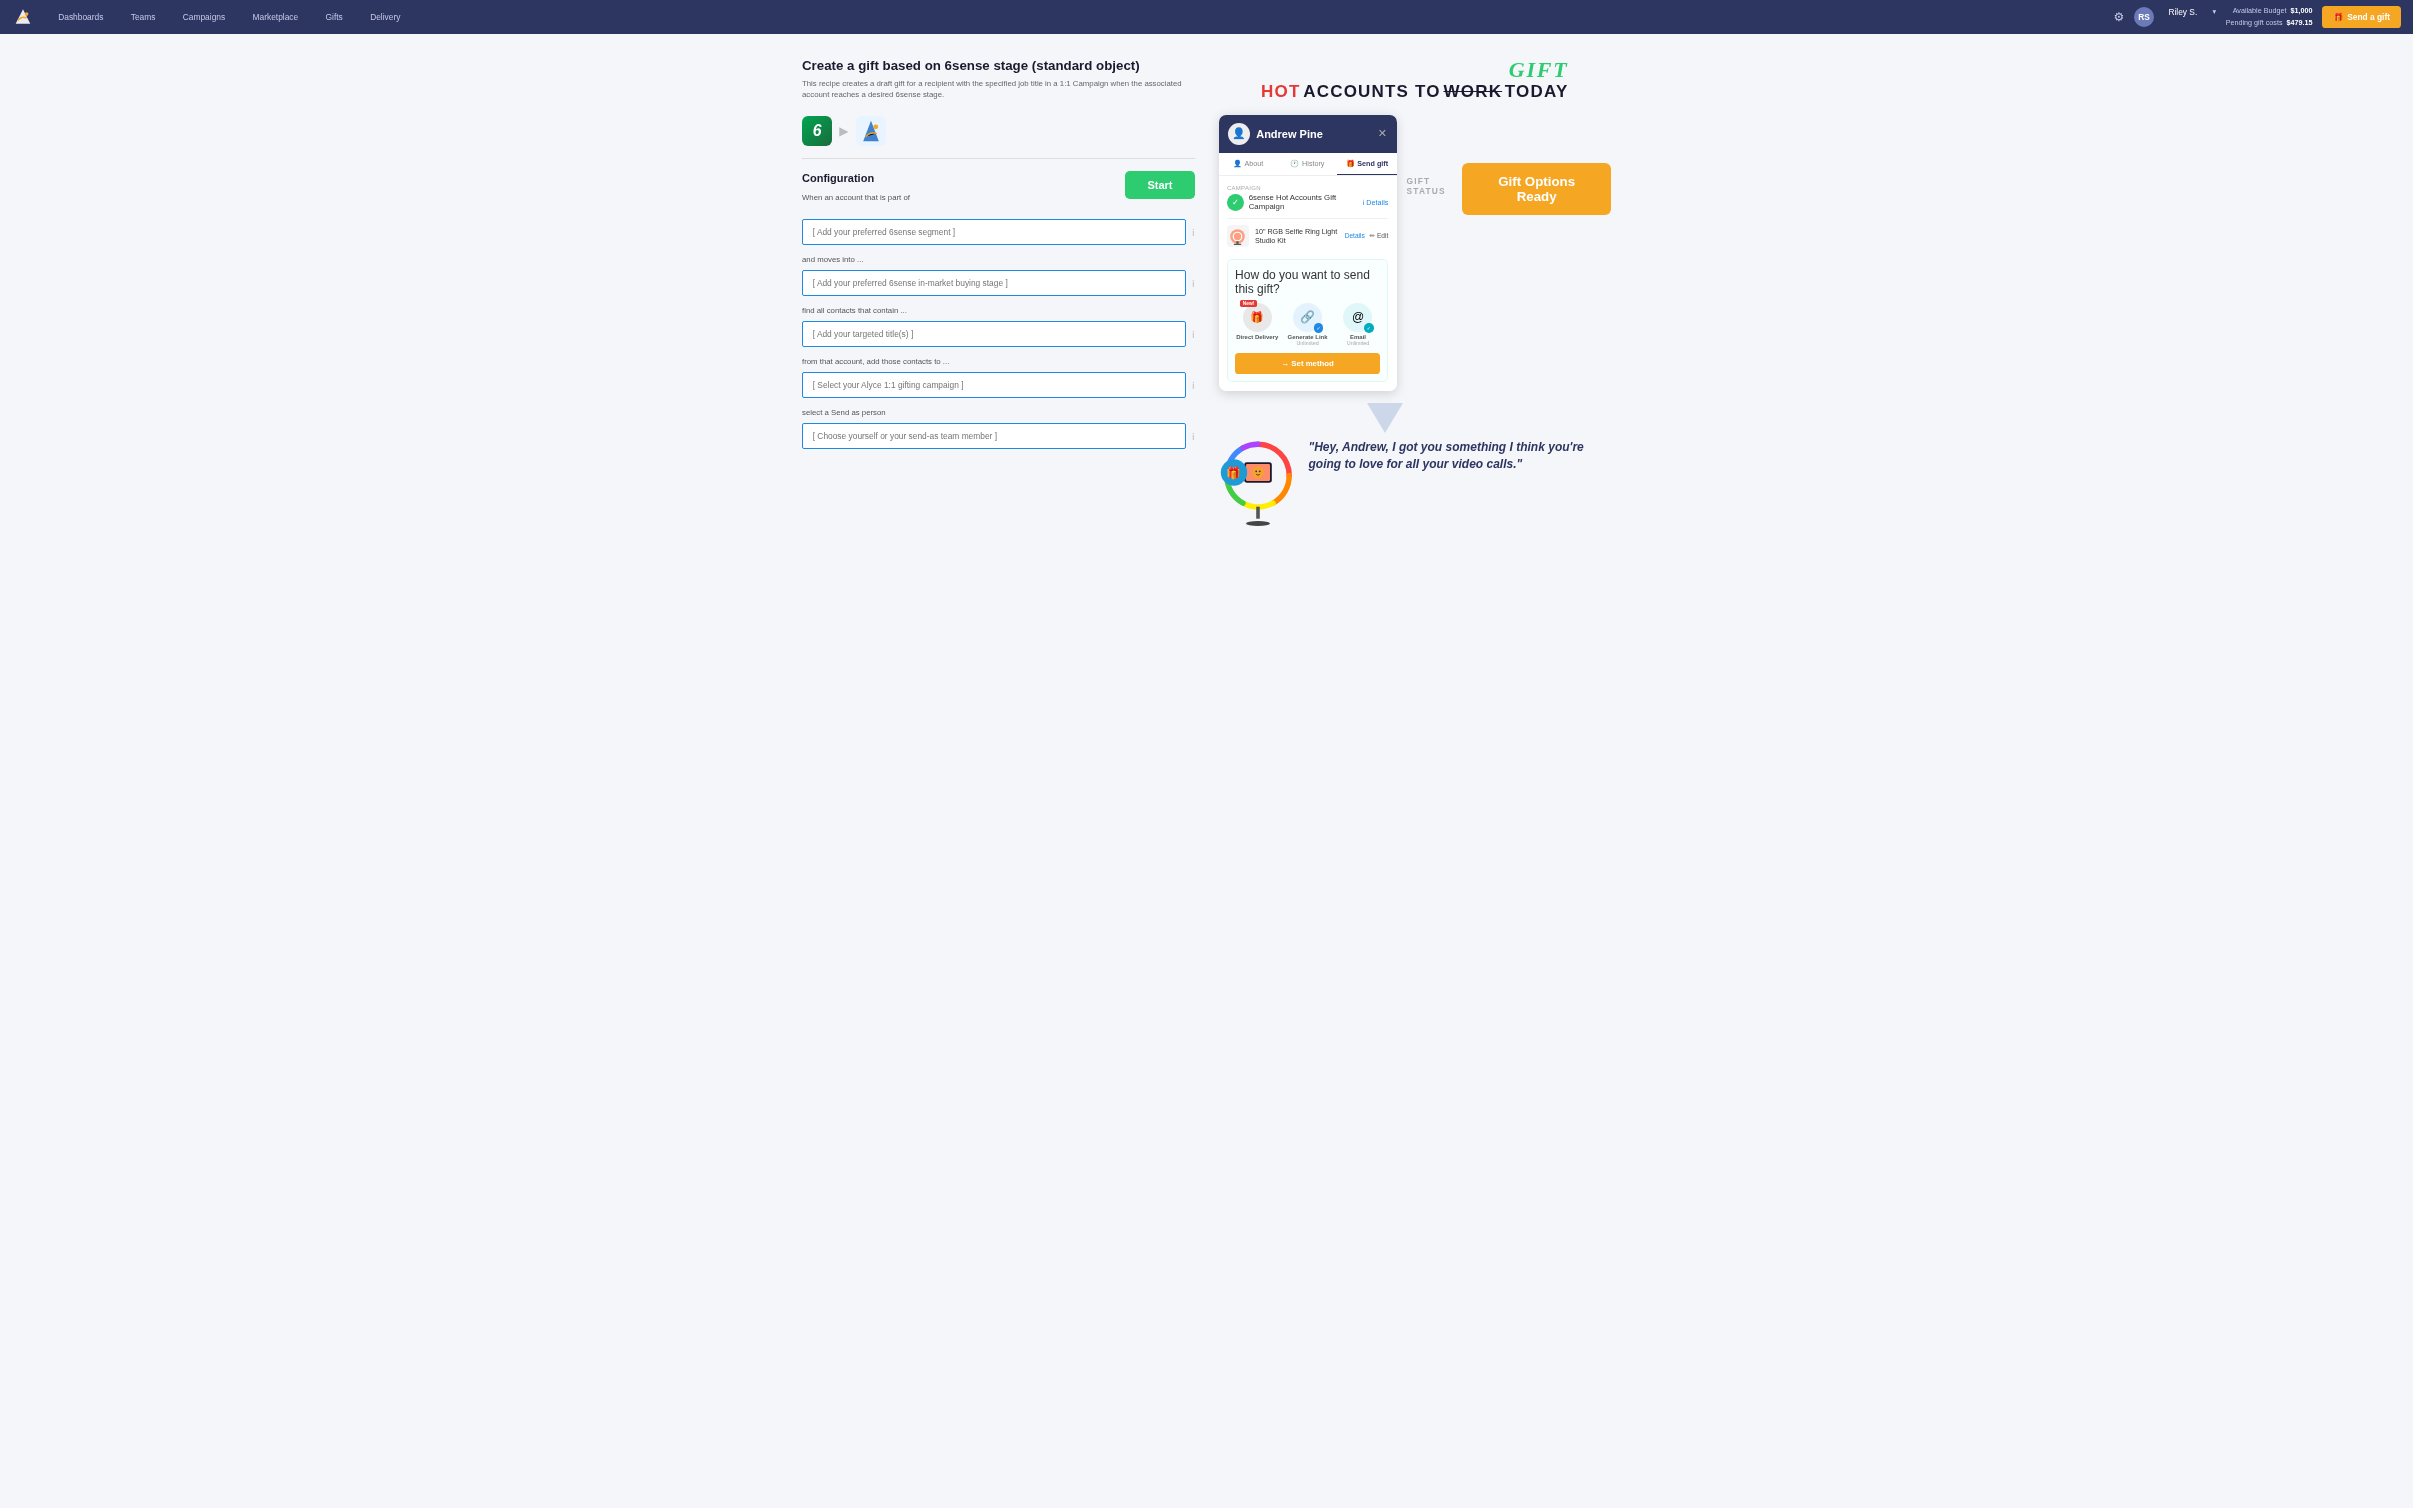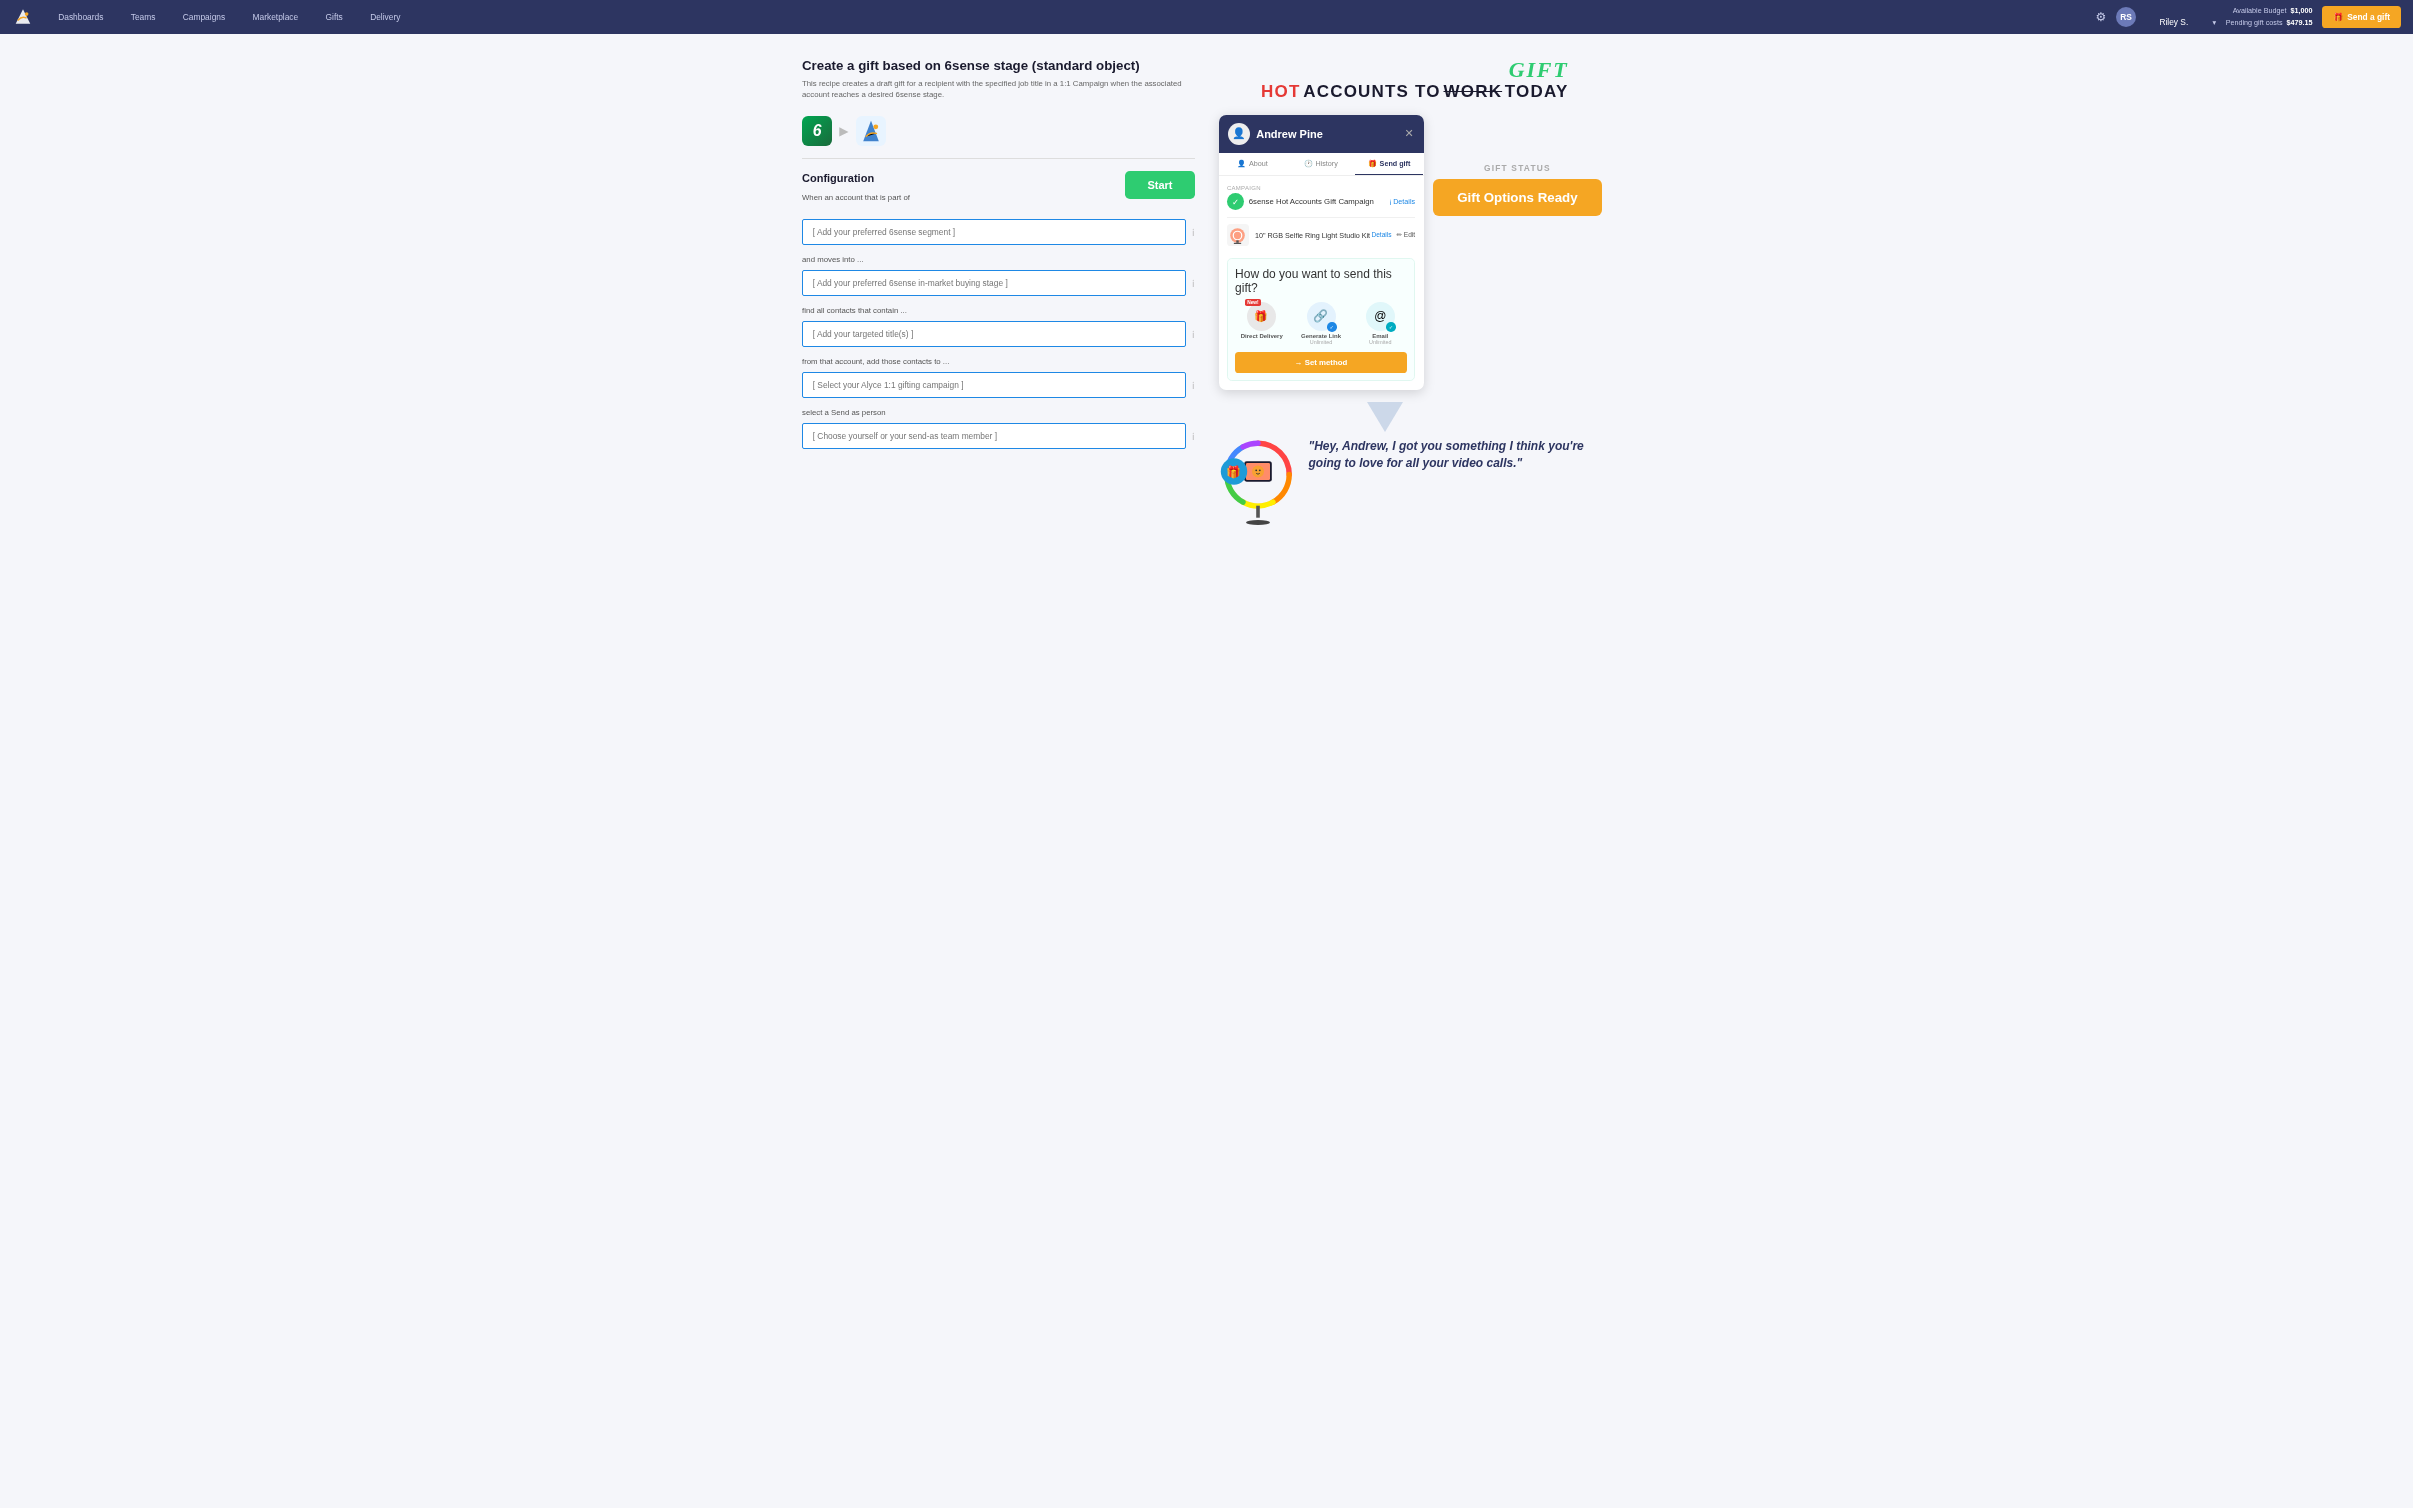--- a/index.html
+++ b/index.html
@@ -34,22 +34,22 @@
       align-items: center;
       gap: 9.7px;
     }
     .gear-icon {
       color: #c5cae9;
       font-size: 12px;
       cursor: pointer;
     }
     .avatar-area {
       display: flex;
-      align-items: flex-end;
-      gap: 23px;
+      align-items: flex-start;
+      gap: 14px;
       cursor: pointer;
     }
     .avatar {
       width: 20.5px;
       height: 20.5px;
       border-radius: 50%;
       background: #6c7ab8;
       display: flex;
       align-items: center;
       justify-content: center;
@@ -647,21 +647,21 @@
                 </div>
                 <div class="send-method-label">Email</div>
                 <div class="send-method-sublabel">Unlimited</div>
               </div>
             </div>
             <button class="set-method-btn">→ Set method</button>
           </div>
         </div>
       </div>
 
-      <div style="display:flex; flex-direction:column; align-items:center; justify-content:center; padding-top:48px;">
+      <div style="display:flex; flex-direction:row; align-items:center; justify-content:center; padding-top:48px;">
         <div style="font-size:8.4px; font-weight:700; color:#aaa; letter-spacing:1.2px; margin-bottom:6px;">GIFT STATUS</div>
         <div class="gift-status-badge">Gift Options Ready</div>
       </div>
     </div>
 
     <div style="display:flex; justify-content:center; margin: 2.4px 0 0 -60px;">
       <svg width="48" height="30" viewBox="0 0 80 50">
         <polygon points="10,0 70,0 40,50" fill="#b0c4de" opacity="0.6"></polygon>
       </svg>
     </div>

